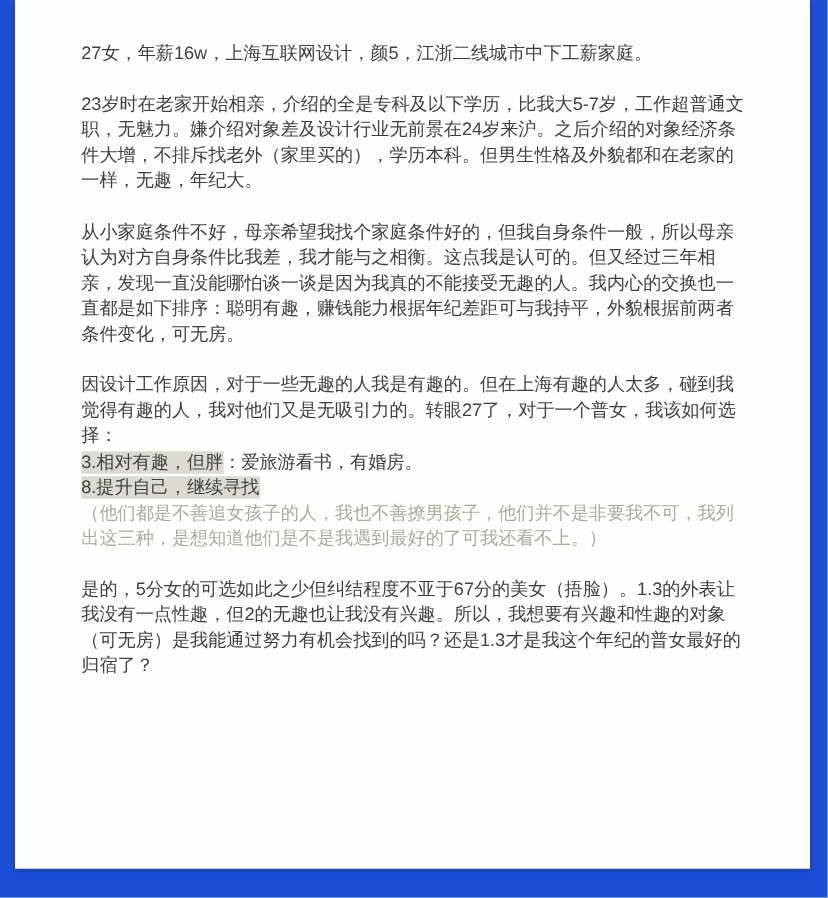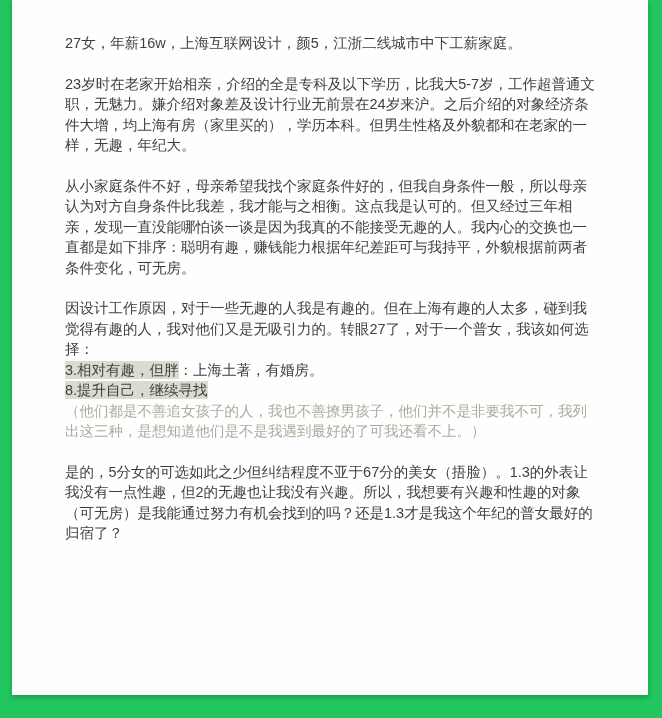--- a/index.html
+++ b/index.html
@@ -8,21 +8,21 @@
     width: 662px;
     height: 718px;
     overflow: hidden;
     background: #5A9EBC;
     font-family: "Liberation Sans", "DejaVu Sans", sans-serif;
   }
   .page-bg {
     position: relative;
     width: 662px;
     height: 718px;
-    background: #22c55e;
+    background: #1d4ed8;
   }
   .post-card {
     position: absolute;
     left: 12px;
     top: 0;
     width: 636px;
     min-height: 695px;
     box-sizing: border-box;
     background: #FEFEFE;
     box-shadow: 0 2px 5px rgba(0,0,0,0.25);
@@ -47,28 +47,28 @@
   }
 </style>
 </head>
 <body>
 
 <div class="page-bg">
   <div class="post-card">
 
     <p class="para">27女，年薪16w，上海互联网设计，颜5，江浙二线城市中下工薪家庭。</p>
 
-    <p class="para">23岁时在老家开始相亲，介绍的全是专科及以下学历，比我大5-7岁，工作超普通文职，无魅力。嫌介绍对象差及设计行业无前景在24岁来沪。之后介绍的对象经济条件大增，均上海有房（家里买的），学历本科。但男生性格及外貌都和在老家的一样，无趣，年纪大。</p>
+    <p class="para">23岁时在老家开始相亲，介绍的全是专科及以下学历，比我大5-7岁，工作超普通文职，无魅力。嫌介绍对象差及设计行业无前景在24岁来沪。之后介绍的对象经济条件大增，不排斥找老外（家里买的），学历本科。但男生性格及外貌都和在老家的一样，无趣，年纪大。</p>
 
     <p class="para">从小家庭条件不好，母亲希望我找个家庭条件好的，但我自身条件一般，所以母亲认为对方自身条件比我差，我才能与之相衡。这点我是认可的。但又经过三年相亲，发现一直没能哪怕谈一谈是因为我真的不能接受无趣的人。我内心的交换也一直都是如下排序：聪明有趣，赚钱能力根据年纪差距可与我持平，外貌根据前两者条件变化，可无房。</p>
 
     <div class="para">
       <span>因设计工作原因，对于一些无趣的人我是有趣的。但在上海有趣的人太多，碰到我觉得有趣的人，我对他们又是无吸引力的。转眼27了，对于一个普女，我该如何选择：</span>
       <span class="option-line">
-        <span class="hl">3.相对有趣，但胖</span><span>：上海土著，有婚房。</span>
+        <span class="hl">3.相对有趣，但胖</span><span>：爱旅游看书，有婚房。</span>
       </span>
       <span class="option-line">
         <span class="hl">8.提升自己，继续寻找</span><span></span>
       </span>
       <span class="option-line note-text">（他们都是不善追女孩子的人，我也不善撩男孩子，他们并不是非要我不可，我列出这三种，是想知道他们是不是我遇到最好的了可我还看不上。）</span>
     </div>
 
     <div class="para">
       <span class="option-line">是的，5分女的可选如此之少但纠结程度不亚于67分的美女（捂脸）。1.3的外表让我没有一点性趣，但2的无趣也让我没有兴趣。所以，我想要有兴趣和性趣的对象（可无房）是我能通过努力有机会找到的吗？还是1.3才是我这个年纪的普女最好的归宿了？</span>
     </div>

